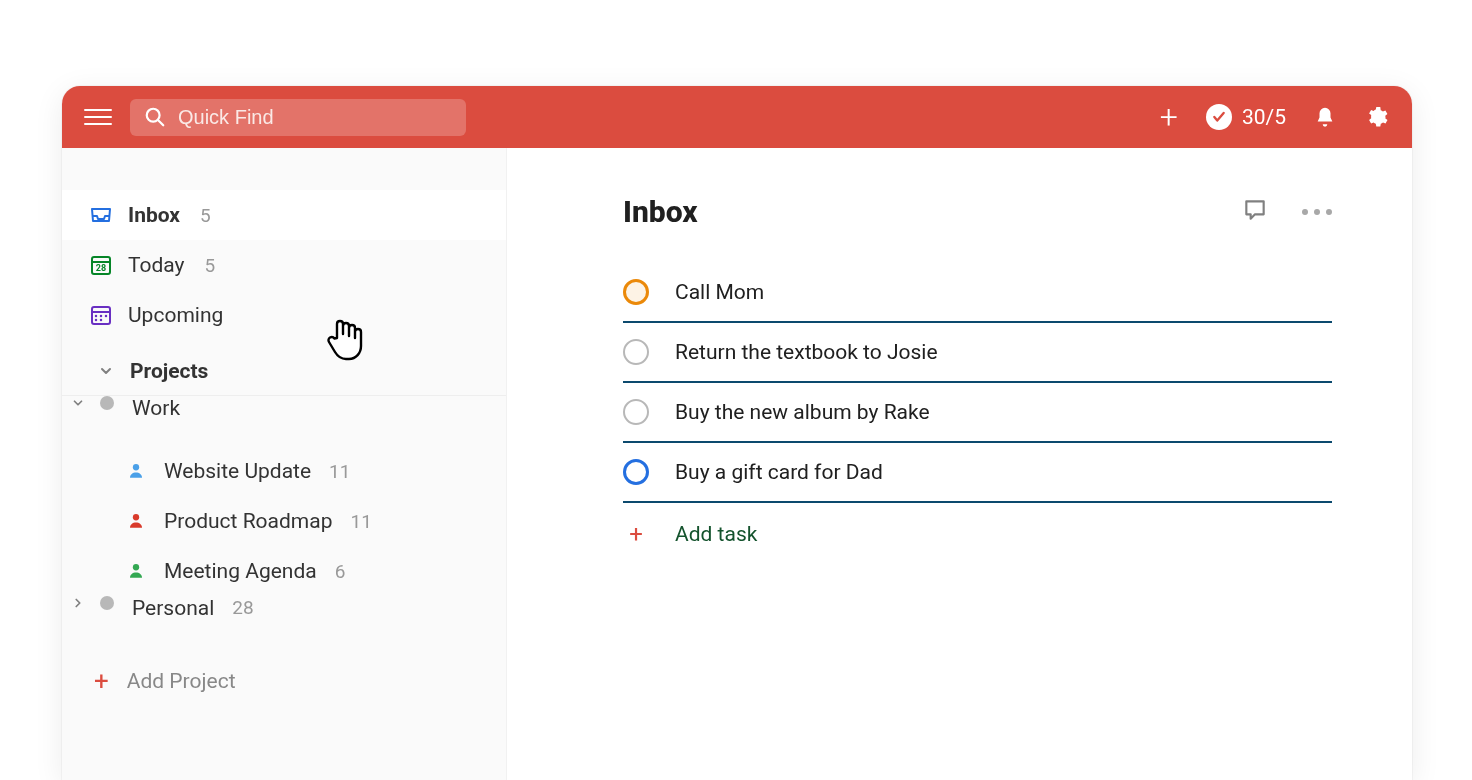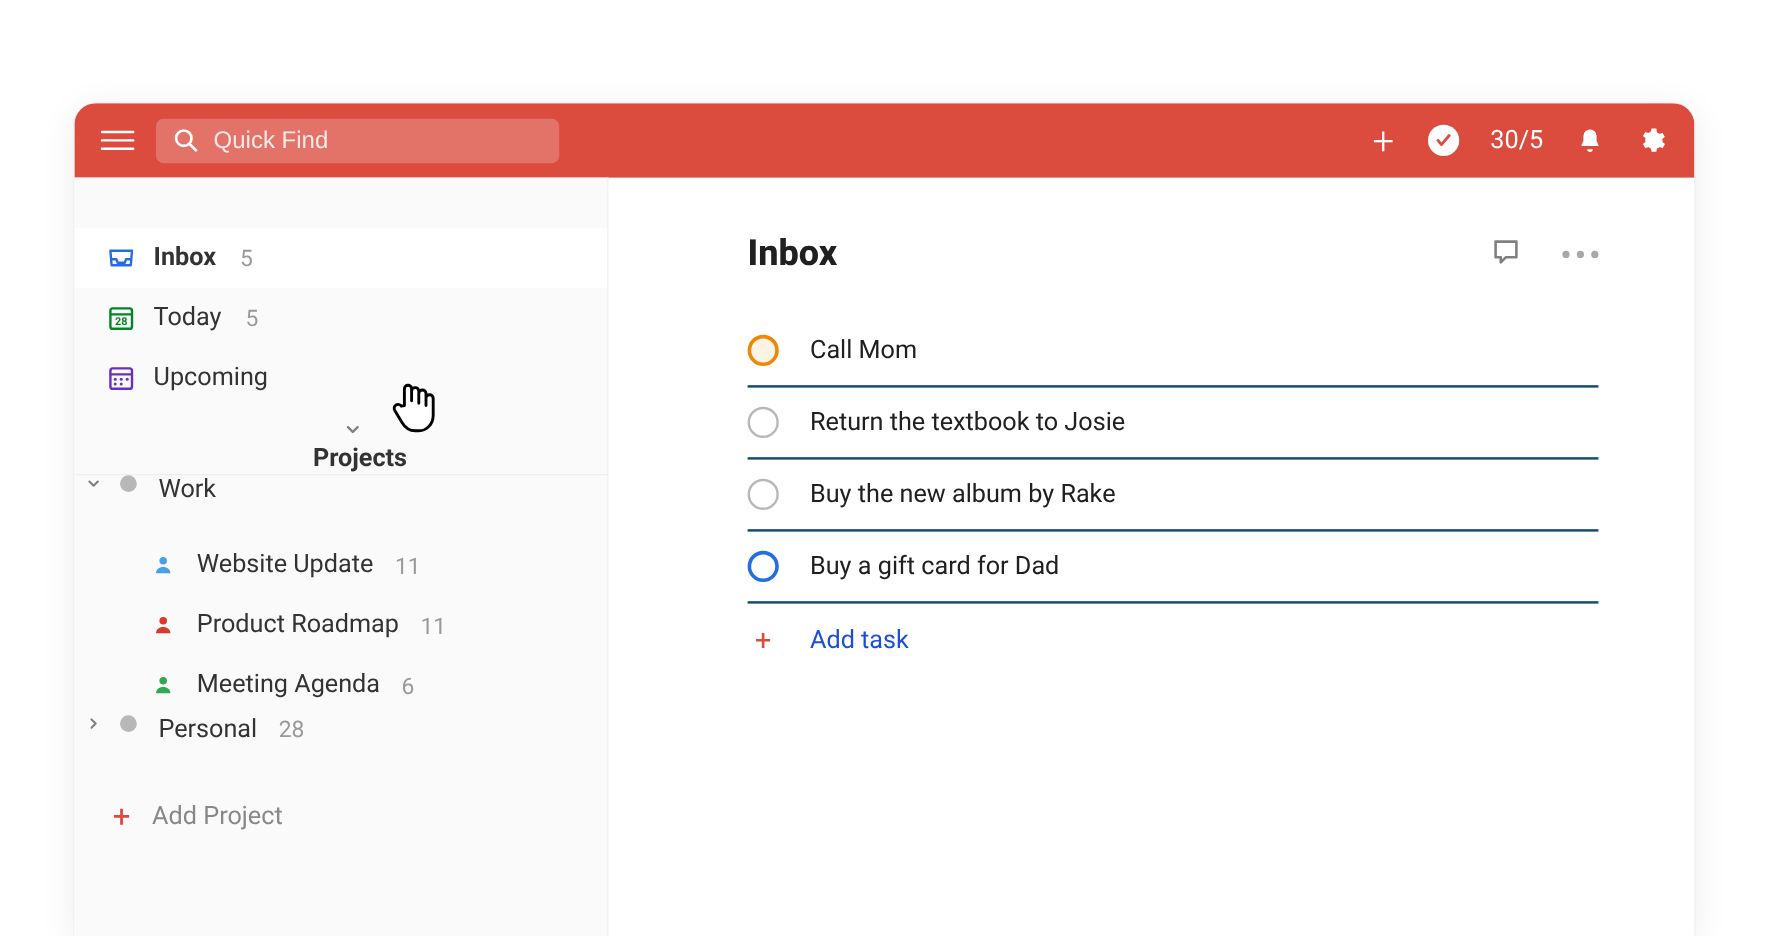--- a/index.html
+++ b/index.html
@@ -72,21 +72,21 @@
   margin-left:auto;
   display:flex;
   align-items:center;
   gap:28px;
 }
 .hdr-icon{cursor:pointer;display:flex;align-items:center;justify-content:center;}
 .plus-icon{font-size:32px;font-weight:300;line-height:1;}
 .goal{
   display:flex;
   align-items:center;
-  gap:26px;
+  gap:10px;
   font-size:21px;
   cursor:pointer;
 }
 .goal-circle{
   width:26px;height:26px;border-radius:50%;
   background:#fff;display:flex;align-items:center;justify-content:center;
 }
 .goal-check{width:14px;height:14px;}
 .bell-svg{width:22px;height:24px;}
 .gear-svg{width:24px;height:24px;}
@@ -121,21 +121,20 @@
 .nav-item.selected .nav-icon svg{color:#246fe0;}
 
 .section-header{
   display:flex;align-items:center;
   height:50px;
   padding-left:32px;
   font-size:21px;font-weight:700;color:#333;
   position:relative;cursor:pointer;
   margin-top:6px;
   border-bottom:1px solid #eee;
-  flex-direction:column;
 }
 .section-chev{
   width:24px;height:24px;margin-right:12px;
   display:flex;align-items:center;justify-content:center;color:#808080;
 }
 
 .proj-item{
   display:flex;
   height:50px;padding-left:38px;
   font-size:21px;color:#333;cursor:pointer;
@@ -202,21 +201,21 @@
 .task-title{font-size:21px;color:#202020;}
 
 .add-task-row{
   display:flex;align-items:center;height:58px;
   gap:26px;cursor:pointer;margin-top:2px;
 }
 .add-task-plus{
   width:26px;height:26px;display:flex;align-items:center;justify-content:center;
   color:#db4c3f;font-size:24px;
 }
-.add-task-label{font-size:21px;color:#1d4ed8;}
+.add-task-label{font-size:21px;color:#14532d;}
 
 
 .cursor-hand{
   position:absolute;
   left:263px;top:230px;
   width:42px;height:46px;
   pointer-events:none;
 }
 </style>
 </head>

